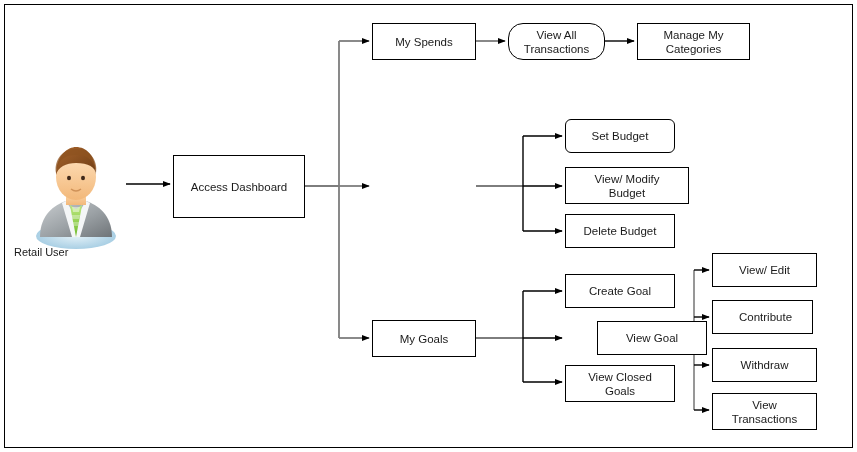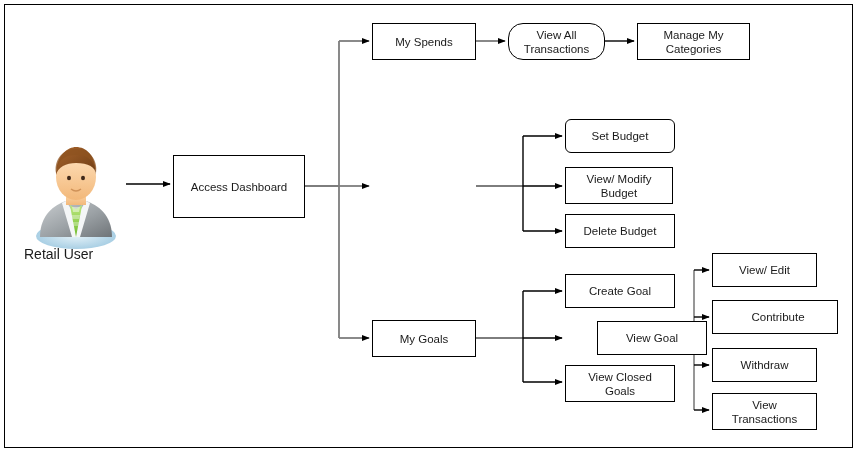--- a/index.html
+++ b/index.html
@@ -57,24 +57,24 @@
   }
   .actor-wrap {
     position: absolute;
     left: 28px;
     top: 133px;
     width: 96px;
     height: 120px;
   }
   .actor-caption {
     position: absolute;
-    left: 24px;
+    left: 14px;
     top: 246px;
     width: 120px;
-    font-size: 14px;
+    font-size: 11px;
     color: #1a1a1a;
     text-align: left;
     font-family: "Liberation Sans", sans-serif;
   }
 </style>
 </head>
 <body>
 
 <div id="canvas">
 
@@ -189,21 +189,21 @@
   <div class="node-box" style="left:637px; top:23px; width:113px; height:37px;">
     <span class="node-label">Manage My
 Categories</span>
   </div>
 
 
   <div class="node-box" style="left:565px; top:119px; width:110px; height:34px;border-radius:6px;">
     <span class="node-label">Set Budget</span>
   </div>
 
-  <div class="node-box" style="left:565px; top:167px; width:108px; height:37px;">
+  <div class="node-box" style="left:565px; top:167px; width:124px; height:37px;">
     <span class="node-label">View/ Modify
 Budget</span>
   </div>
 
   <div class="node-box" style="left:565px; top:214px; width:110px; height:34px;">
     <span class="node-label">Delete Budget</span>
   </div>
 
   <div class="node-box" style="left:372px; top:320px; width:104px; height:37px;">
     <span class="node-label">My Goals</span>
@@ -219,21 +219,21 @@
 
   <div class="node-box" style="left:565px; top:365px; width:110px; height:37px;">
     <span class="node-label">View Closed
 Goals</span>
   </div>
 
   <div class="node-box" style="left:712px; top:253px; width:105px; height:34px;">
     <span class="node-label">View/ Edit</span>
   </div>
 
-  <div class="node-box" style="left:712px; top:300px; width:126px; height:34px;padding-left:6px;">
+  <div class="node-box" style="left:712px; top:300px; width:101px; height:34px;padding-left:6px;">
     <span class="node-label">Contribute</span>
   </div>
 
   <div class="node-box" style="left:712px; top:348px; width:105px; height:34px;text-align:center;">
     <span class="node-label">Withdraw</span>
   </div>
 
   <div class="node-box" style="left:712px; top:393px; width:105px; height:37px;">
     <span class="node-label">View
 Transactions</span>

